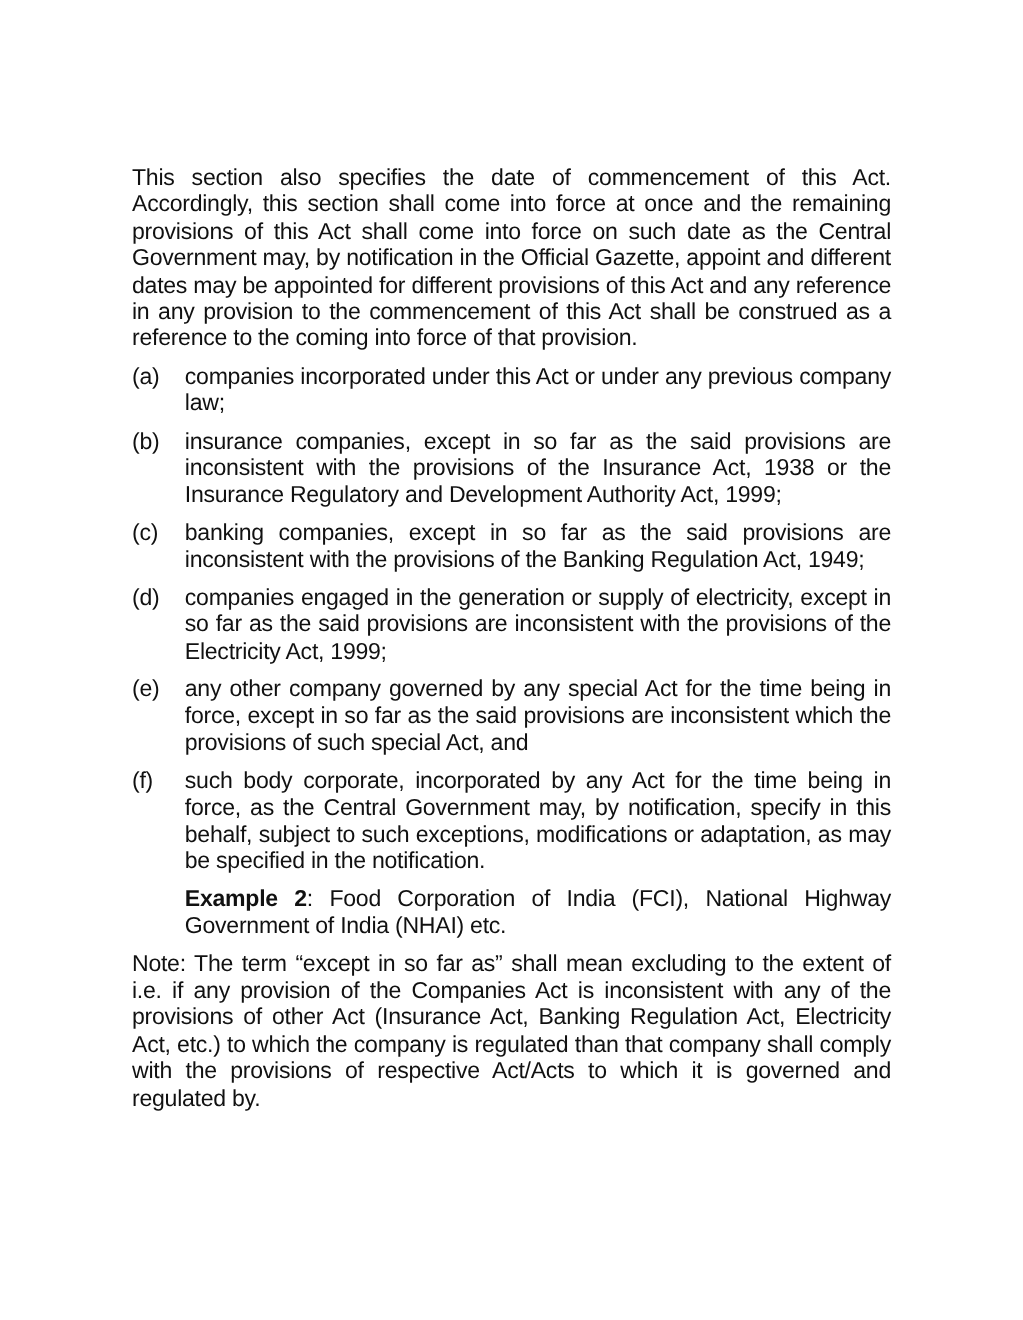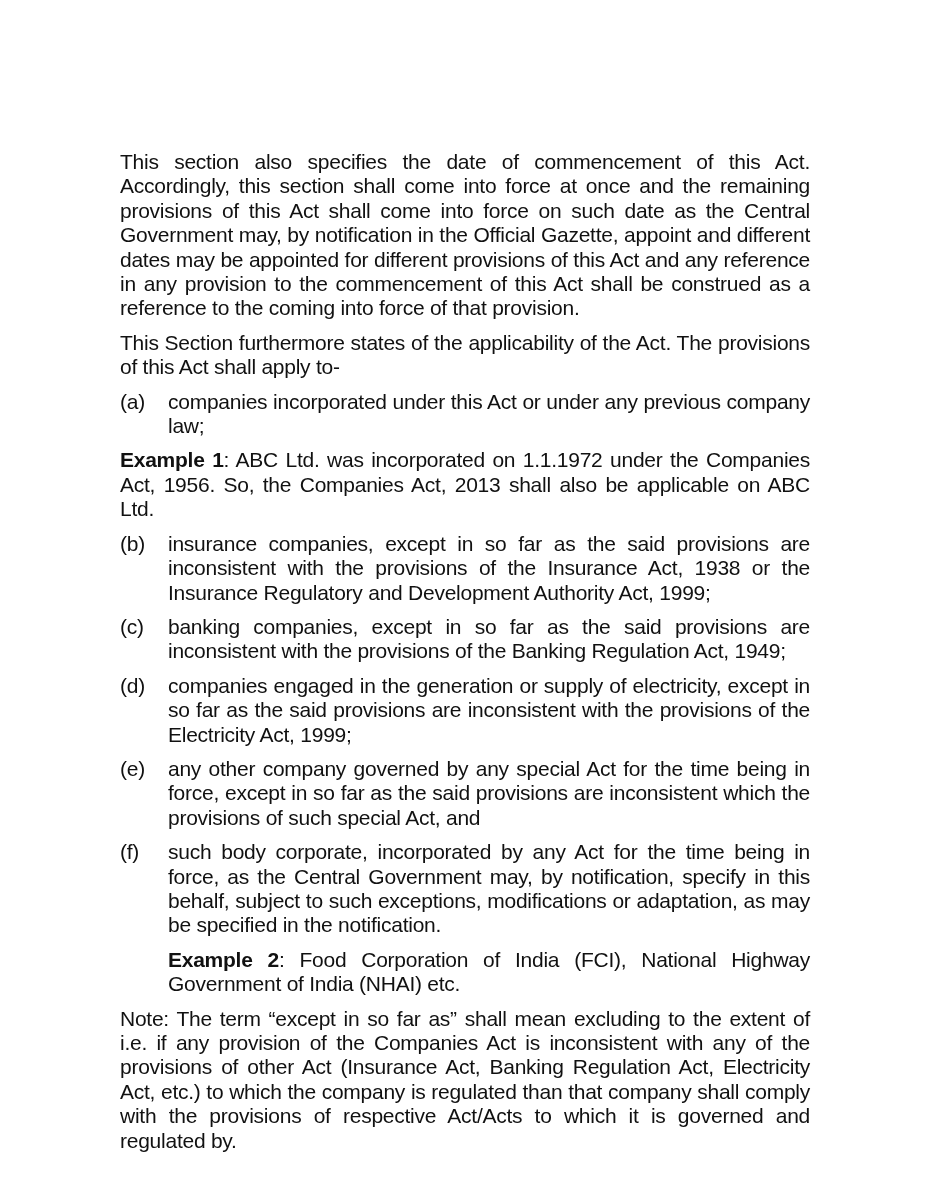--- a/index.html
+++ b/index.html
@@ -53,28 +53,26 @@
       font-weight: bold;
     }
   </style>
 </head>
 <body>
 
 <div class="page">
 
   <p class="para last-left">This section also specifies the date of commencement of this Act. Accordingly, this section shall come into force at once and the remaining provisions of this Act shall come into force on such date as the Central Government may, by notification in the Official Gazette, appoint and different dates may be appointed for different provisions of this Act and any reference in any provision to the commencement of this Act shall be construed as a reference to the coming into force of that provision.</p>
 
-  <p class="para last-left">This Section furthermore states of the applicability of the Act. The provisions of this Act shall apply to-</p>
 
   <div class="item">
     <span class="item-label">(a)</span>
     <span class="item-text">companies incorporated under this Act or under any previous company law;</span>
   </div>
 
-  <p class="para last-left"><span class="bold">Example 1</span><span>: ABC Ltd. was incorporated on 1.1.1972 under the Companies Act, 1956. So, the Companies Act, 2013 shall also be applicable on ABC Ltd.</span></p>
 
   <div class="item">
     <span class="item-label">(b)</span>
     <span class="item-text">insurance companies, except in so far as the said provisions are inconsistent with the provisions of the Insurance Act, 1938 or the Insurance Regulatory and Development Authority Act, 1999;</span>
   </div>
 
   <div class="item">
     <span class="item-label">(c)</span>
     <span class="item-text">banking companies, except in so far as the said provisions are inconsistent with the provisions of the Banking Regulation Act, 1949;</span>
   </div>

